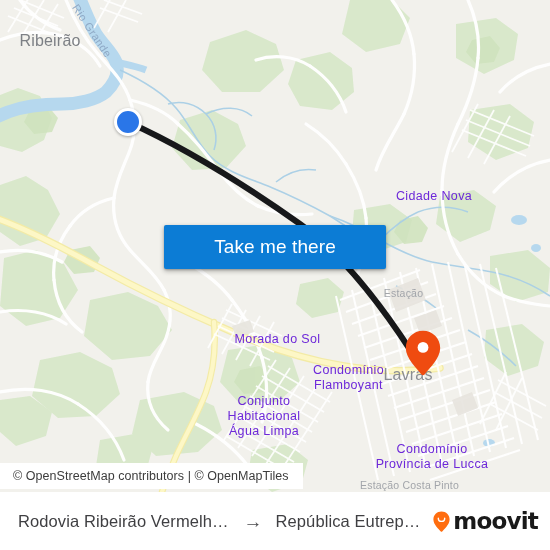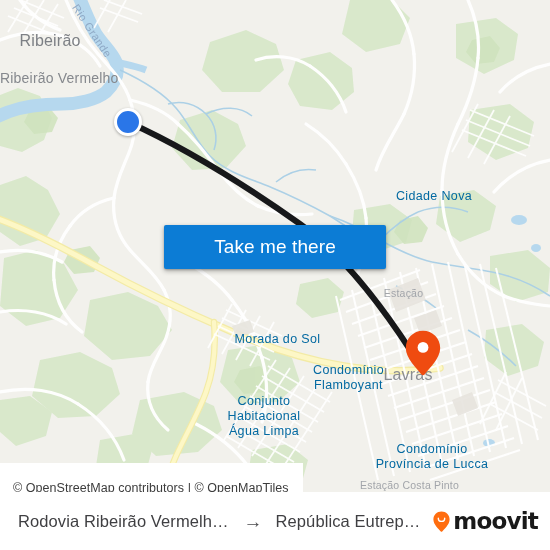--- a/index.html
+++ b/index.html
@@ -58,21 +58,21 @@
     letter-spacing: 0.2px;
   }
   .lbl-city-mid {
     font-size: 14px;
     color: #85888d;
     line-height: 16px;
     letter-spacing: 0.2px;
   }
   .lbl-place {
     font-size: 12.5px;
-    color: #0369a1;
+    color: #6d28d9;
     line-height: 14.5px;
     letter-spacing: 0.35px;
   }
   .lbl-small {
     font-size: 10.5px;
     color: #a2a5aa;
     line-height: 12.5px;
     letter-spacing: 0.2px;
   }
   .lbl-water {
@@ -126,21 +126,21 @@
 
   
   .attribution {
     position: absolute;
     left: 0;
     top: 463px;
     height: 26px;
     background: #ffffff;
     display: flex;
     align-items: center;
-    padding: 12px 14px 0 13px;
+    padding: 0 14px 0 13px;
     font-size: 12.5px;
     color: #3c3c3c;
     font-family: "Liberation Sans", sans-serif;
     white-space: nowrap;
     letter-spacing: 0.05px;
   }
 
   
   .bottom-bar {
     position: absolute;
@@ -408,21 +408,20 @@
           <path d="M414,318 L436,310 L442,326 L420,334 Z"></path>
           <path d="M452,400 L472,392 L478,408 L458,416 Z"></path>
           <path d="M232,326 L250,320 L254,332 L236,338 Z"></path>
         </g>
 
         <path d="M128,122 C190,150 252,190 300,224 C348,258 392,320 423,370" stroke="#17181a" stroke-width="6" fill="none" stroke-linecap="round" stroke-linejoin="round"></path>
       </g>
     </svg>
 
     <div class="map-label lbl-city-big" style="left:0;top:32px;width:100px;">Ribeirão</div>
-    <div class="map-label lbl-city-mid" style="left:0;top:70px;width:115px;">Ribeirão Vermelho</div>
 
     <div class="map-label lbl-water" style="left:80px;top:2px;transform:rotate(56deg);transform-origin:left top;">Rio Grande</div>
 
     <div class="map-label lbl-place" style="left:384px;top:189px;width:100px;">Cidade Nova</div>
 
     <div class="map-label lbl-small" style="left:376px;top:287px;width:55px;">Estação</div>
 
     <div class="map-label lbl-city-big" style="left:369px;top:366px;width:78px;color:#8a8d92;">Lavras</div>
 
     <div class="map-label lbl-place" style="left:219px;top:332px;width:117px;">Morada do Sol</div>

